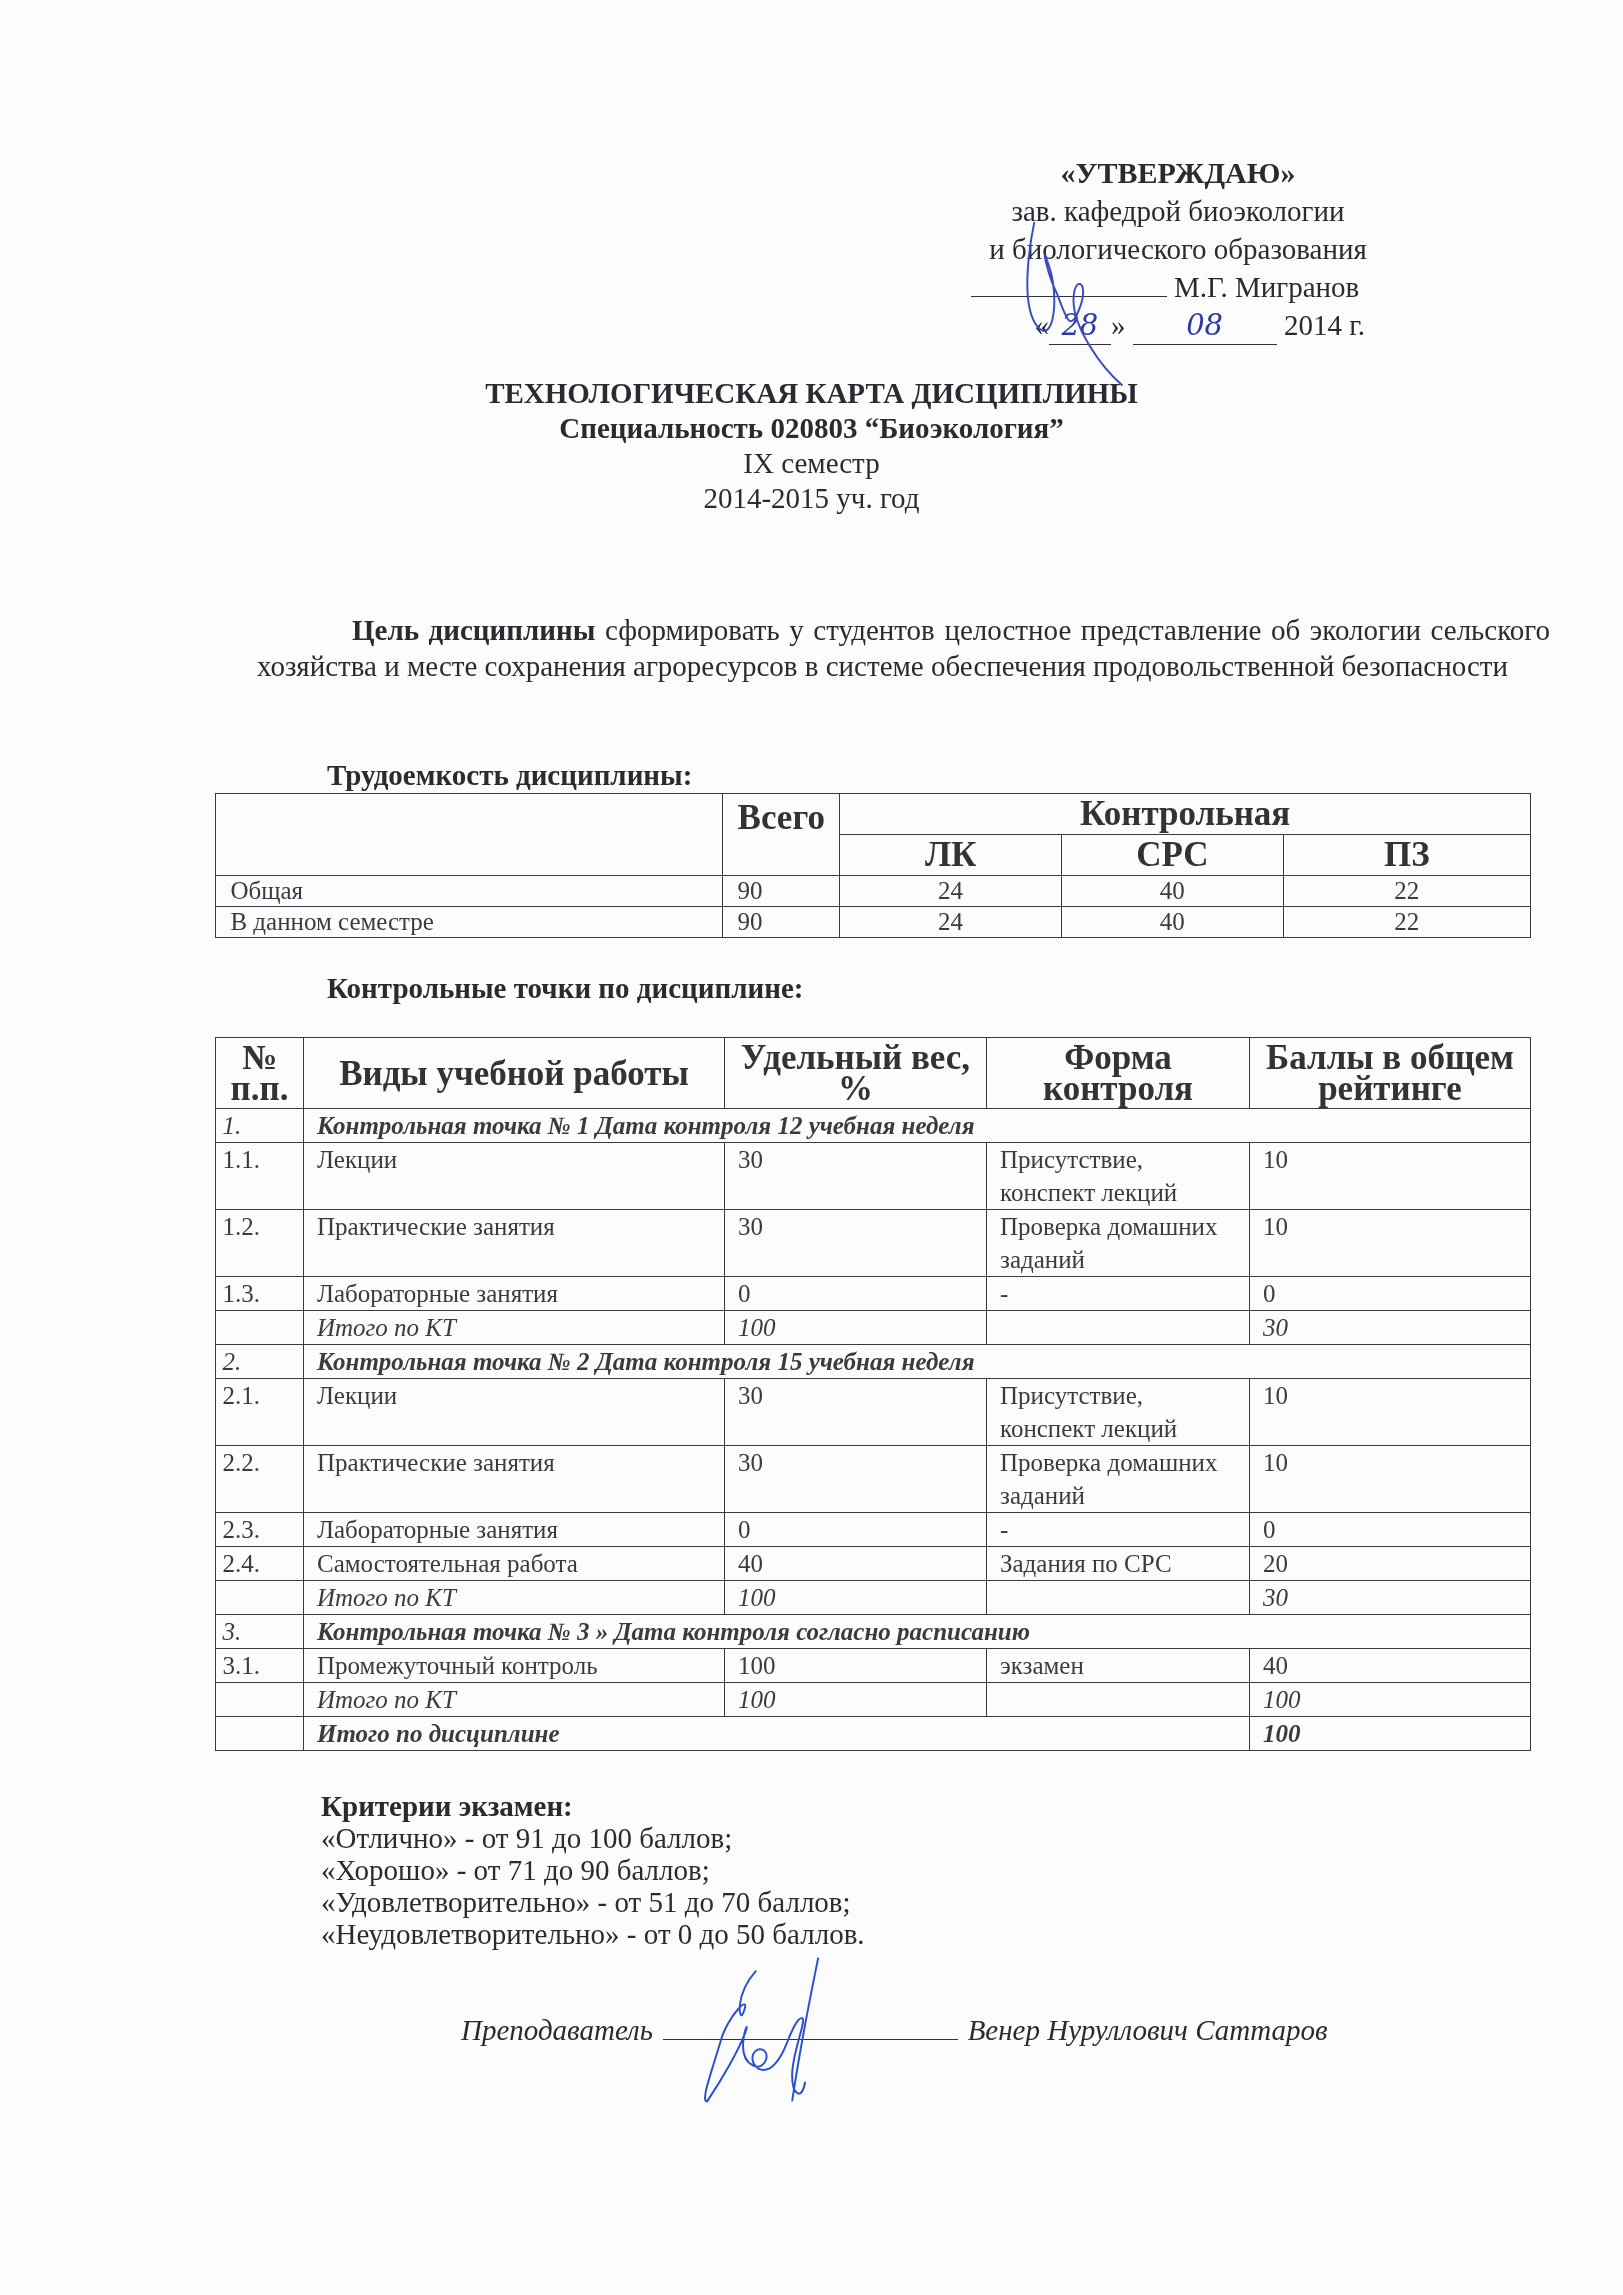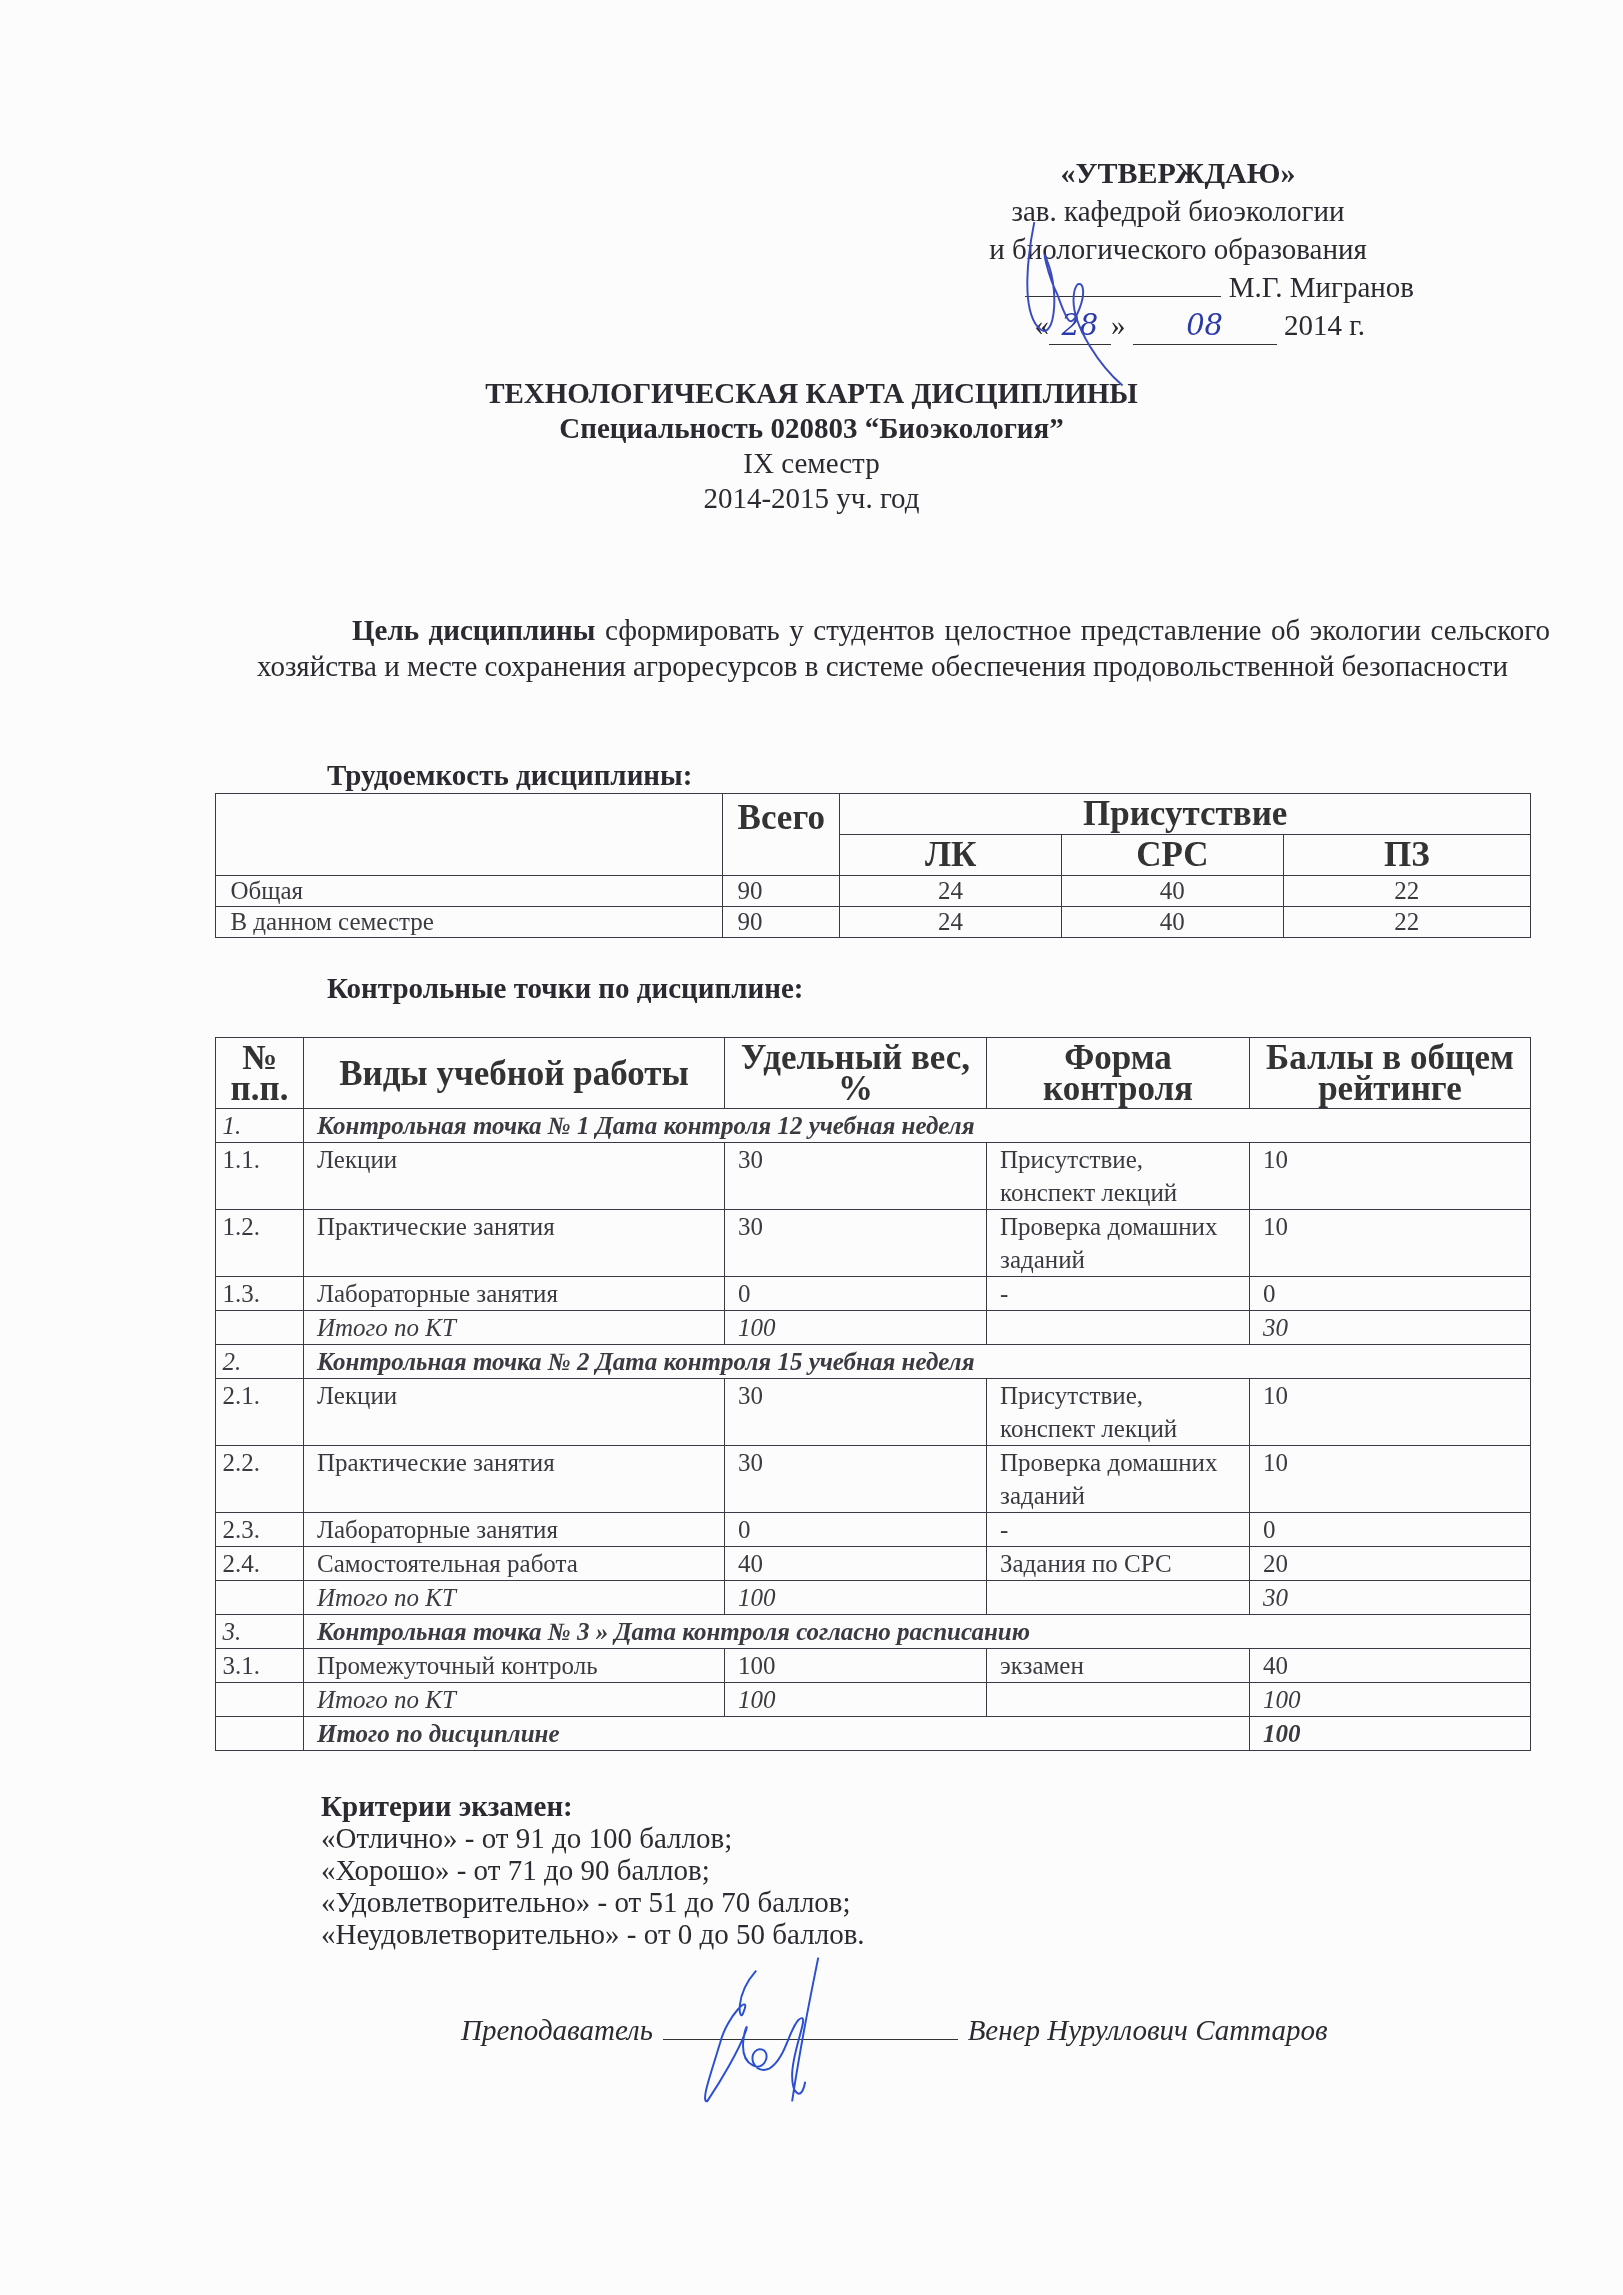--- a/index.html
+++ b/index.html
@@ -6,21 +6,21 @@
   body {
     width: 1623px; height: 2295px; background: #fcfcfd; position: relative;
     font-family: "Liberation Serif", "DejaVu Serif", serif; color: #2a2a30;
     overflow: hidden;
   }
   .abs { position: absolute; }
   .approve { left: 916px; top: 154px; width: 524px; text-align: center; font-size: 29px; line-height: 38px; }
   .approve .title { font-weight: bold; font-size: 30px; }
   .approve .sig-line { display: inline-block; border-bottom: 1.3px solid #333; width: 196px; height: 26px; vertical-align: baseline; }
   .approve .date-line { display: inline-block; border-bottom: 1.3px solid #333; text-align: center; font-style: italic; color: #2a3aa8; font-family: "DejaVu Serif", serif; }
-  .approve .r1 { text-align: right; padding-right: 26px; }
+  .approve .r1 { text-align: center; padding-right: 26px; }
   .approve .r2 { text-align: right; padding-right: 75px; }
 
   .heading { left: 0; width: 1623px; top: 376px; text-align: center; font-size: 29px; line-height: 35px; }
   .heading .b { font-weight: bold; }
 
   .goal { left: 232px; top: 612px; width: 1293px; font-size: 29px; line-height: 36px; text-align: justify; margin-left: 25px; }
   .goal .lead { font-weight: bold; }
   .goal p { margin: 0; text-indent: 95px; }
 
   .section-label { font-weight: bold; font-size: 29px; }
@@ -89,21 +89,21 @@
       <col style="width:511px">
       <col style="width:111px">
       <col style="width:223px">
       <col style="width:223px">
       <col style="width:249px">
     </colgroup>
   <tbody>
       <tr>
     <th rowspan="2" style="height:79px"></th>
     <th rowspan="2" style="vertical-align:top;padding-top:3.9px">Всего</th>
-    <th colspan="3" style="height:38px">Присутствие</th>
+    <th colspan="3" style="height:38px">Контрольная</th>
   </tr>
   <tr>
     <th style="height:38px">ЛК</th>
     <th>СРС</th>
     <th>ПЗ</th>
   </tr>
   <tr>
     <td>Общая</td>
     <td>90</td>
     <td class="cnum">24</td>

